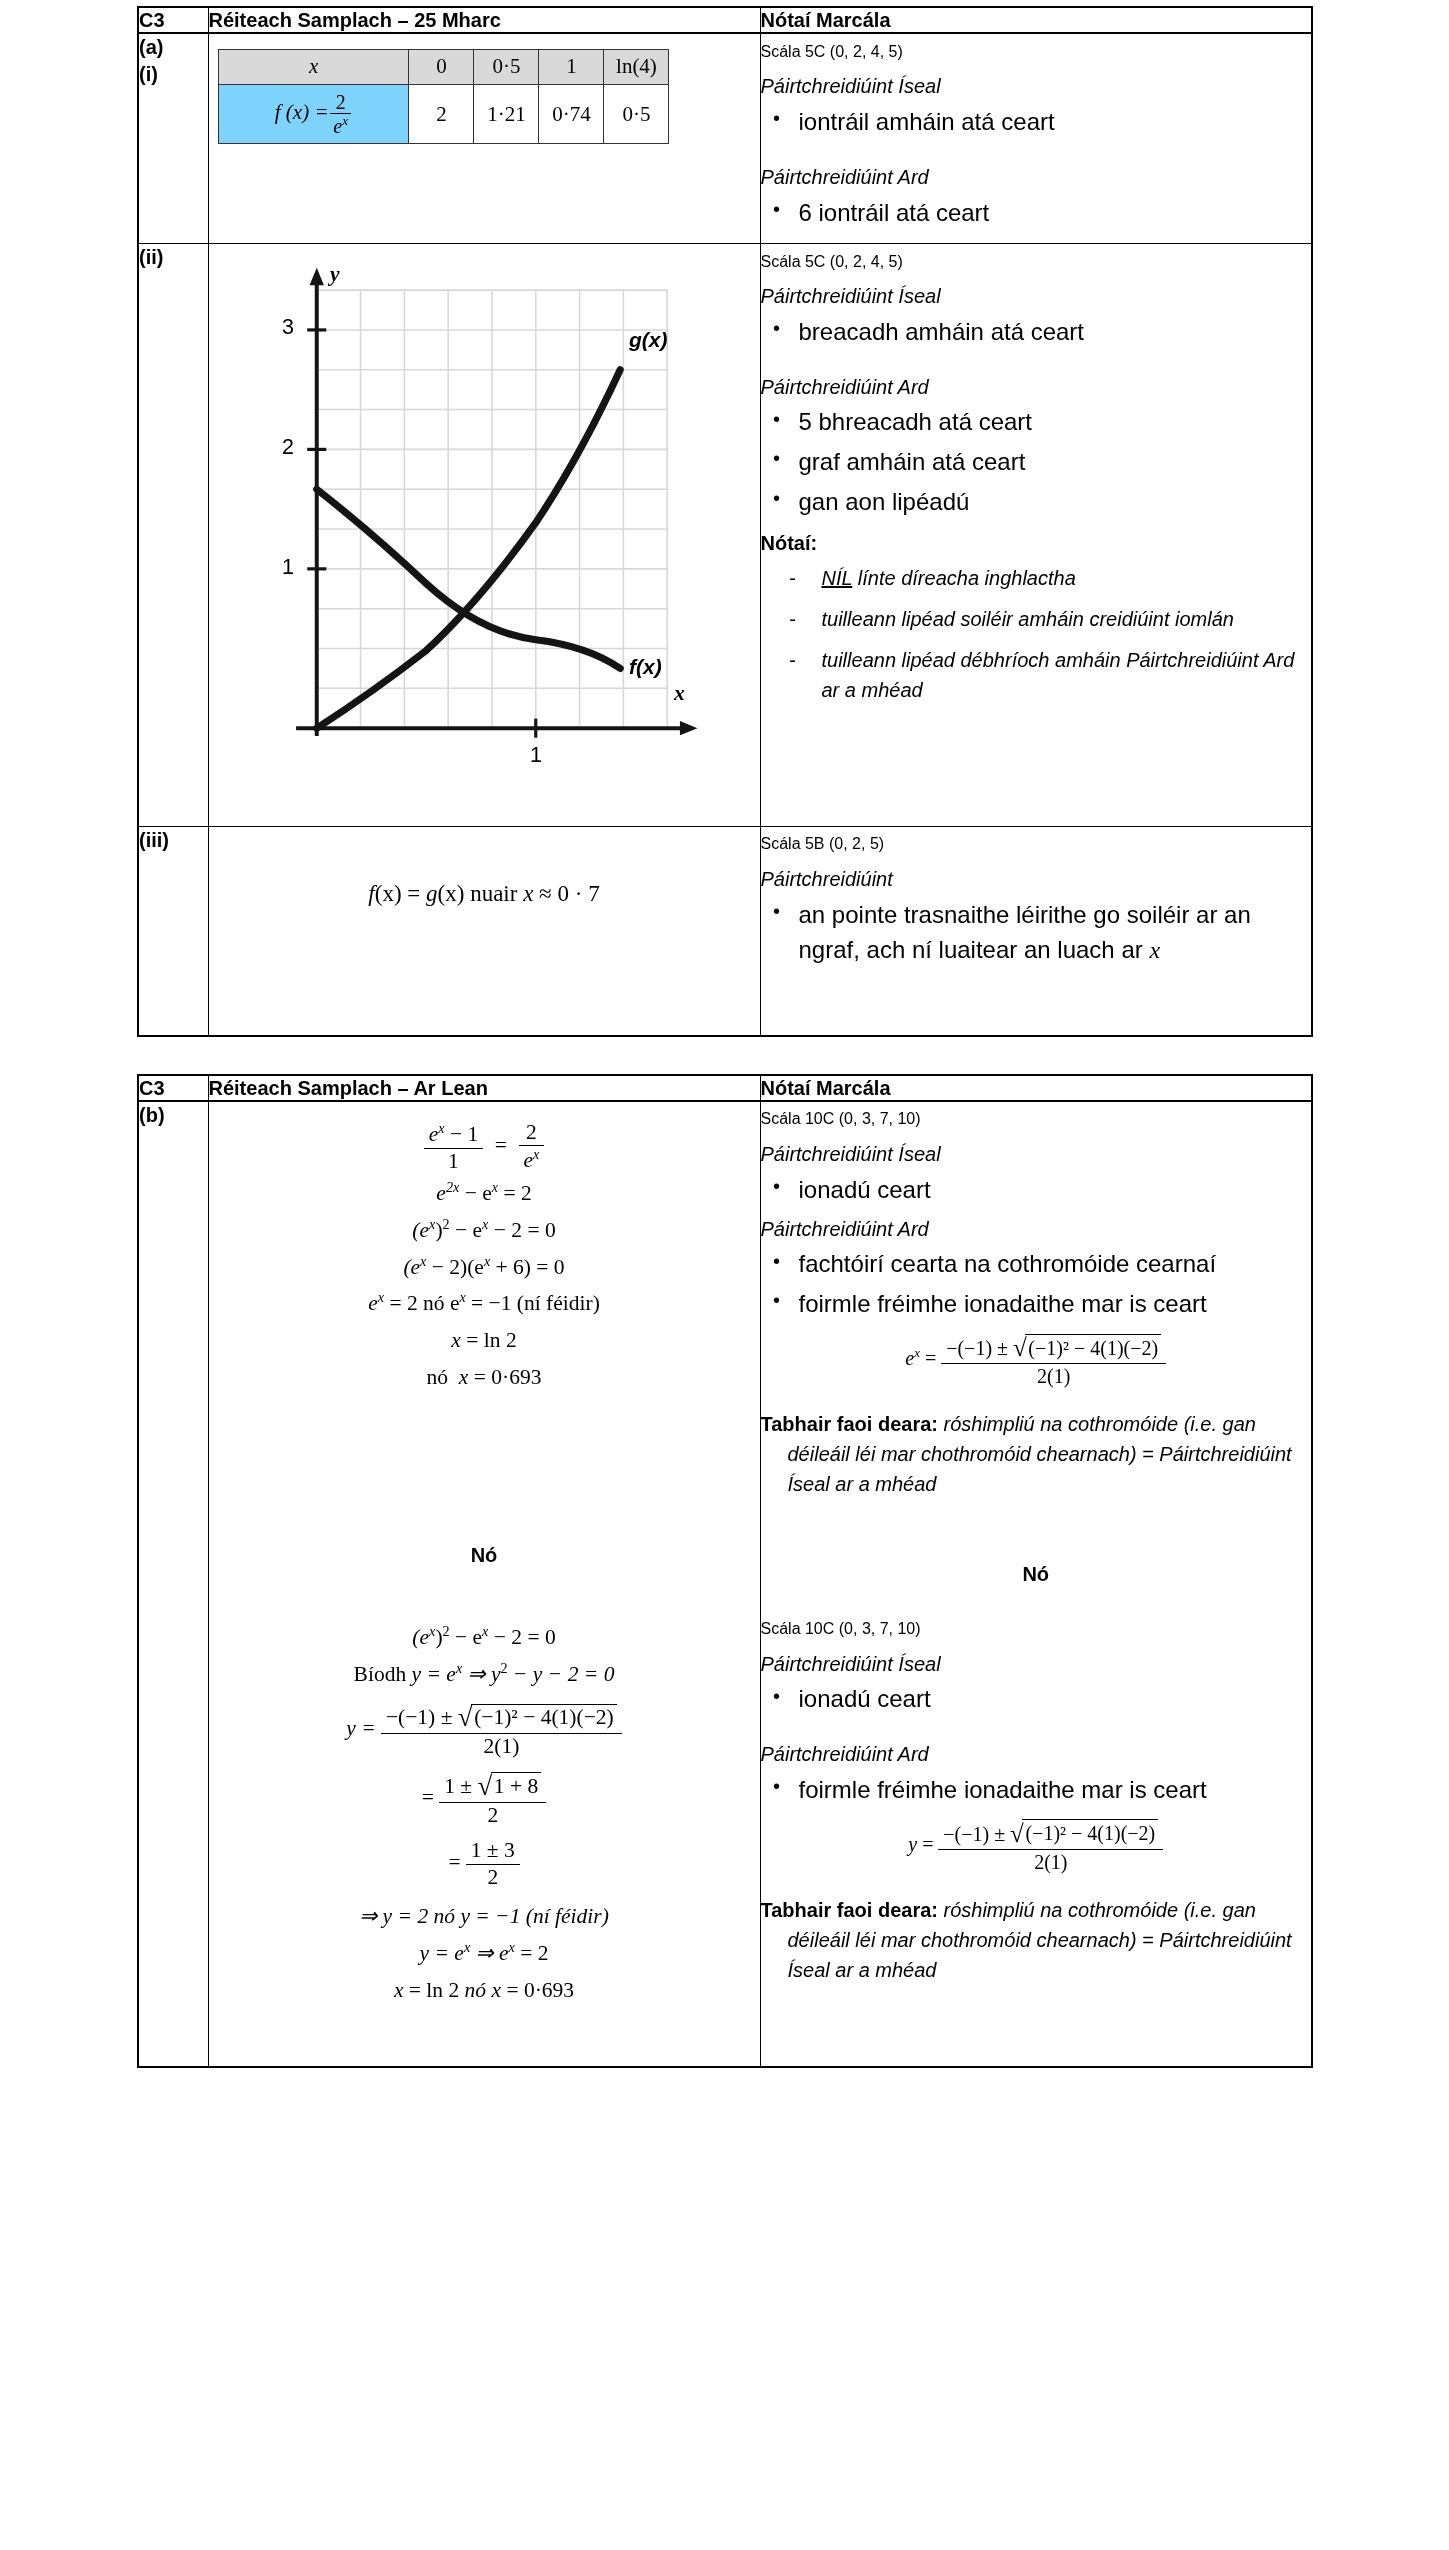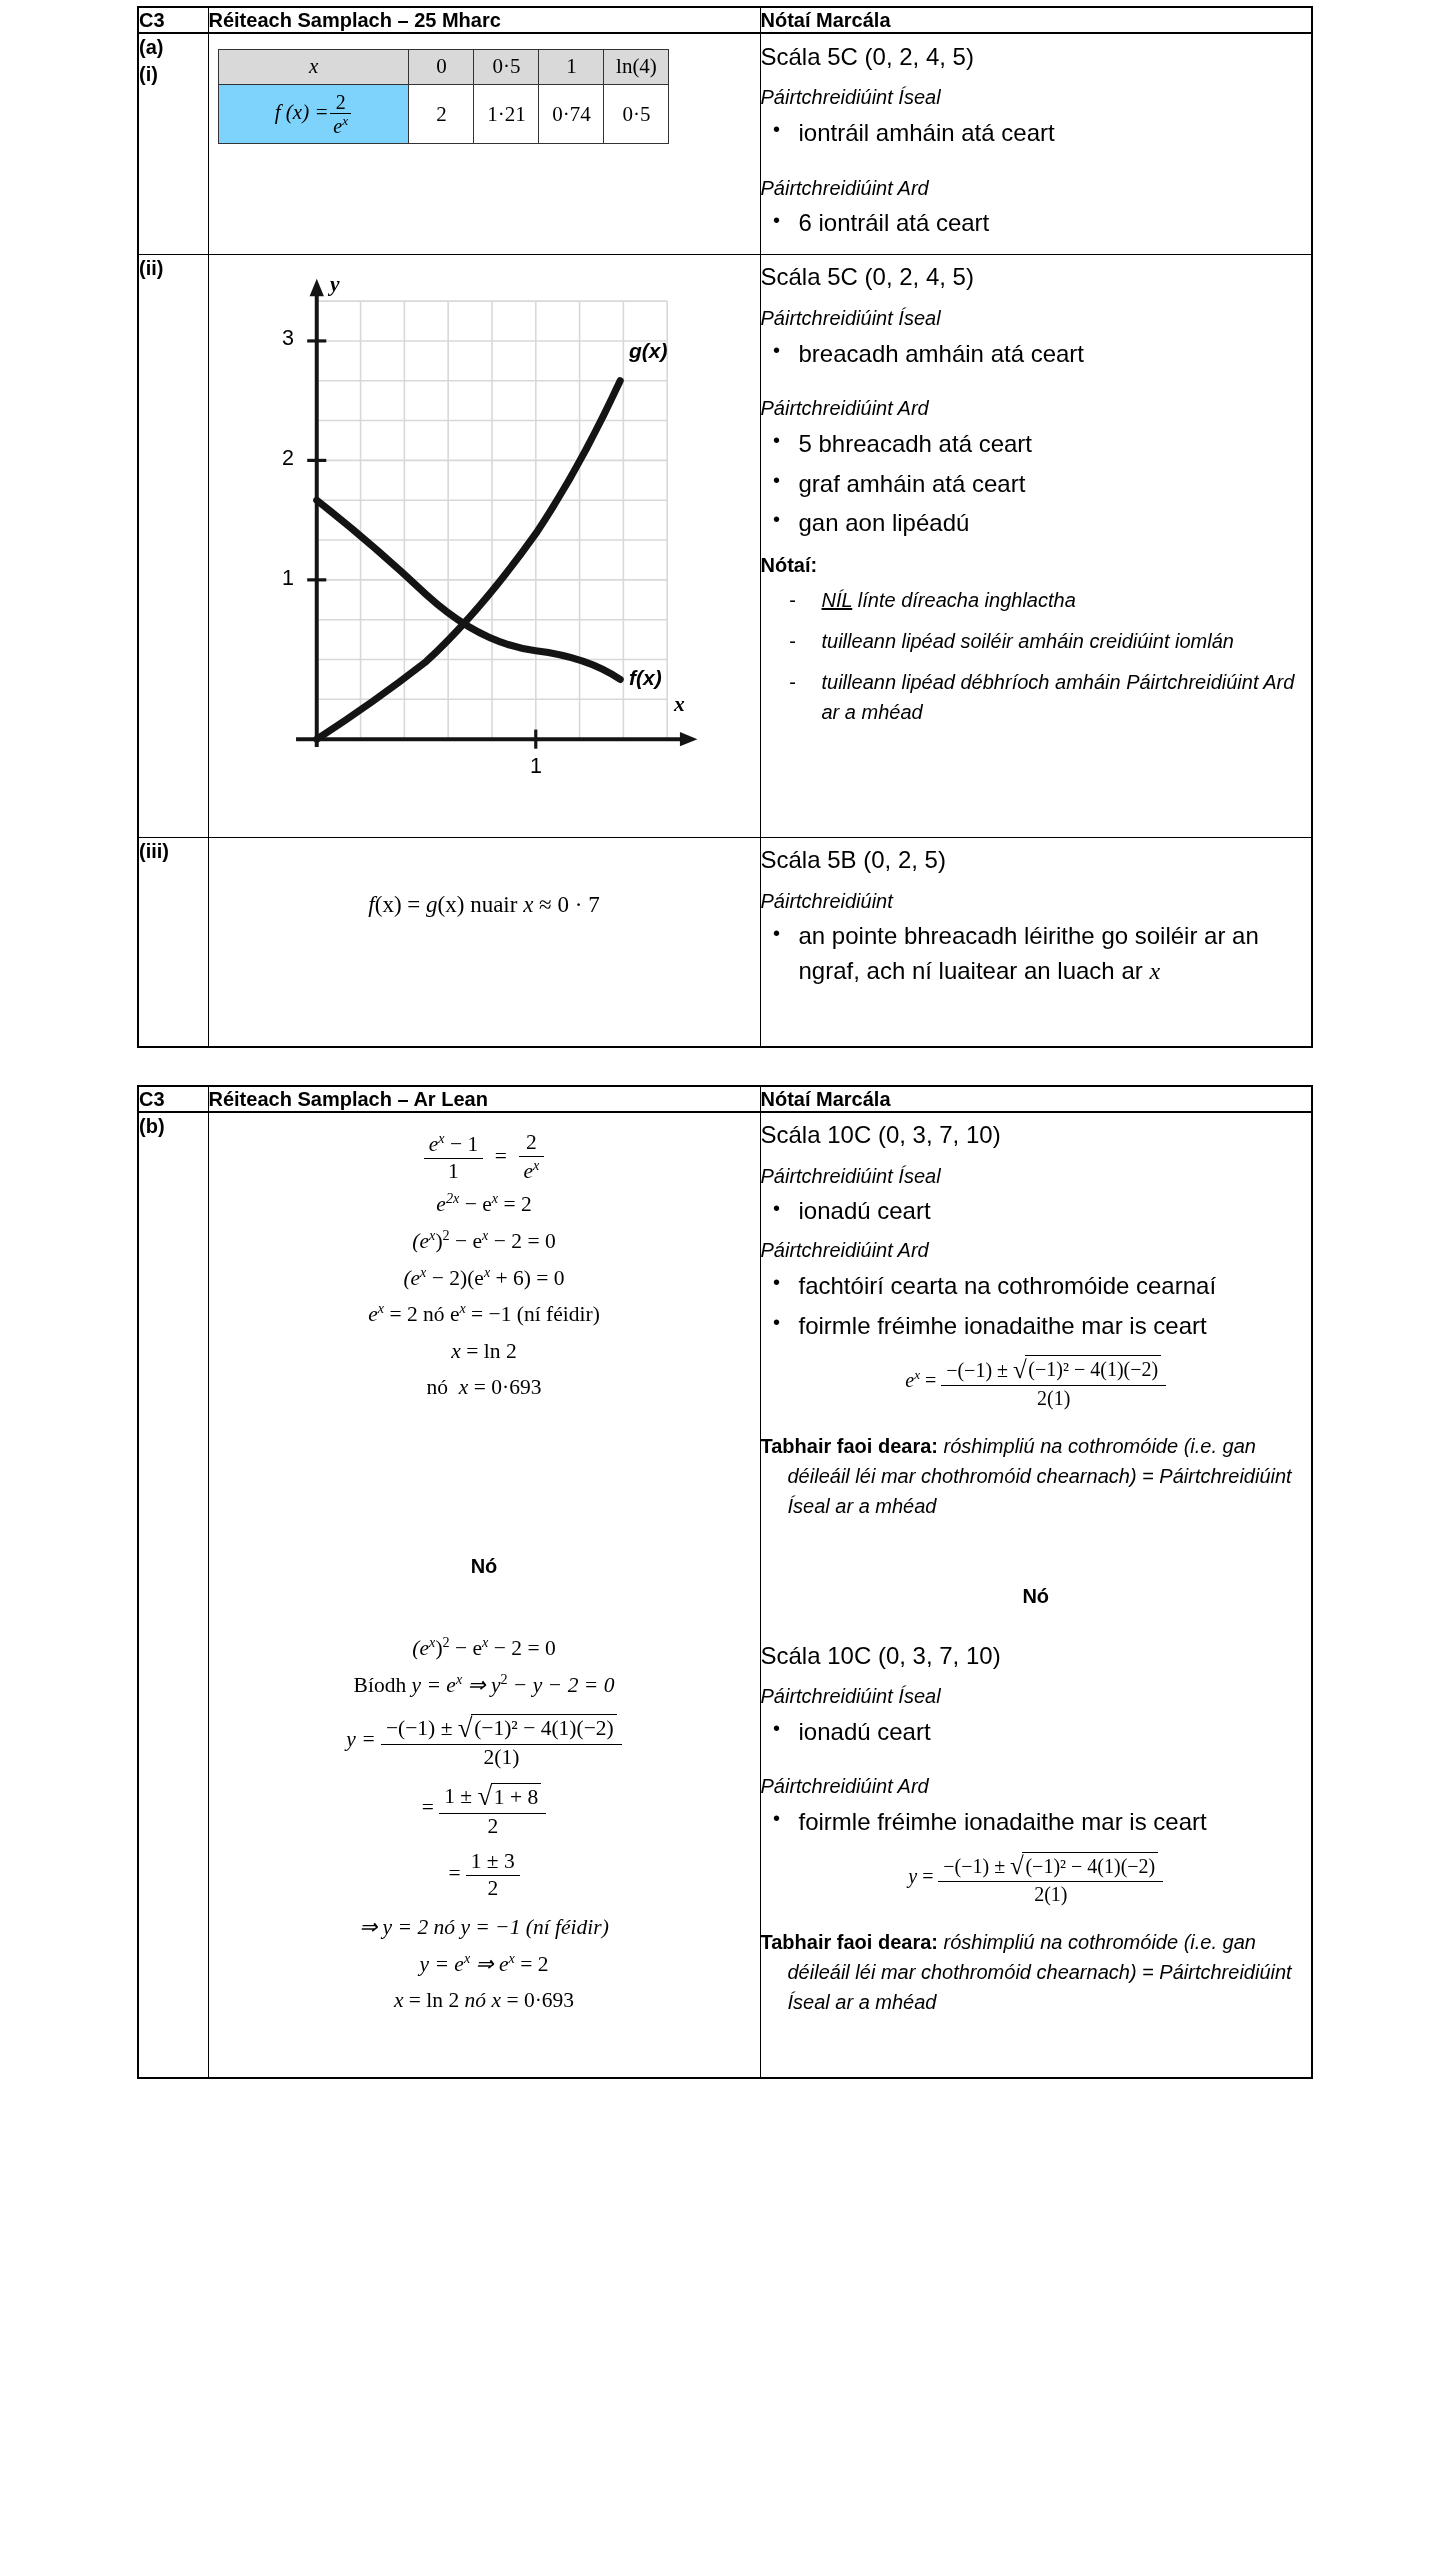--- a/index.html
+++ b/index.html
@@ -51,21 +51,21 @@
     font-weight: bold;
     font-size: 20px;
     padding: 9.6px 0 0 9.6px;
     line-height: 1.35;
   }
   .work-cell { padding: 8px 11px 11px 11px; }
   .notes-cell { padding: 11px 12.8px 12.8px 14.3px; }
 
   
   .scala {
-    font-size: 24px;
+    font-size: 16px;
     line-height: 1.35;
     margin: 6.4px 0 11px 0;
   }
   .pcr {
     font-size: 20px;
     font-style: italic;
     line-height: 1.35;
     margin: 0 0 4.8px 0;
   }
   ul.blist {
@@ -392,21 +392,21 @@
         <div class="mathblk" style="padding-top:46px;">
           <div class="mline" style="font-size:23px;"><span class="mi">f</span><span>(x)</span><span> = </span><span class="mi">g</span><span>(x)</span><span> nuair  </span><span class="mi">x</span><span> ≈ 0 · 7</span></div>
         </div>
         <div style="height:120px"></div>
       </td>
 
       <td class="notes-cell">
         <div class="scala">Scála 5B (0, 2, 5)</div>
         <div class="pcr">Páirtchreidiúint</div>
         <ul class="blist">
-          <li><span>an pointe bhreacadh léirithe go soiléir ar an ngraf, ach ní luaitear an luach ar </span><span class="mi" style="font-family:'Liberation Serif',serif;">x</span></li>
+          <li><span>an pointe trasnaithe léirithe go soiléir ar an ngraf, ach ní luaitear an luach ar </span><span class="mi" style="font-family:'Liberation Serif',serif;">x</span></li>
         </ul>
       </td>
     </tr>
   </tbody>
     </table>
 
   <div class="tbl-gap"></div>
 
   <table class="mtable">
     <colgroup>

